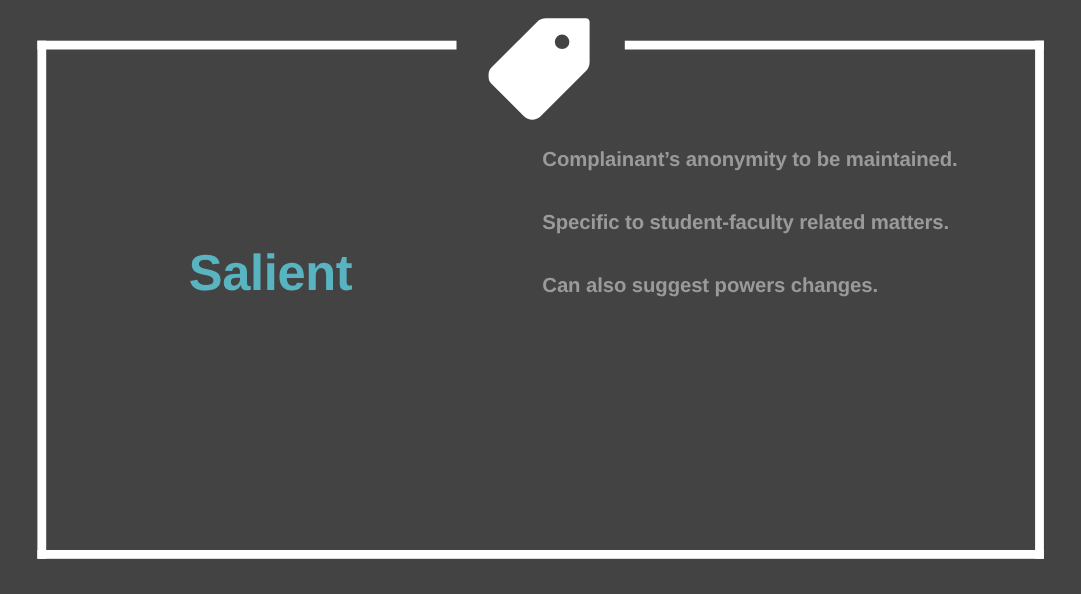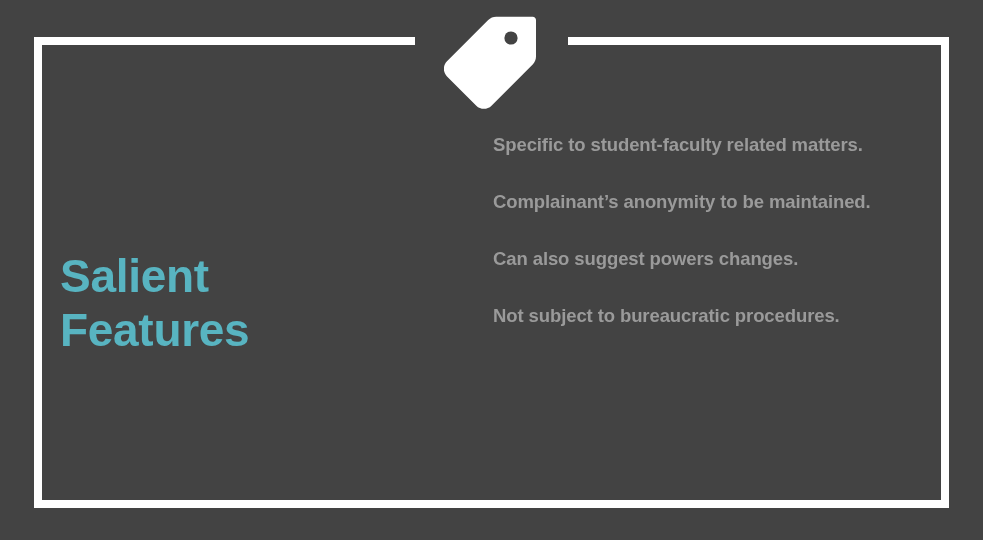--- a/index.html
+++ b/index.html
@@ -41,26 +41,26 @@
     height: 98px;
   }
   .tag-icon svg { display: block; width: 100%; height: 100%; }
 
   
   .heading {
     position: absolute;
     left: 60px;
     top: 222px;
     width: 372px;
+    text-align: center;
     color: #58B4C1;
     font-size: 46px;
     font-weight: bold;
     line-height: 1.17;
     letter-spacing: -0.3px;
-    margin-top: 28px;
   }
   .heading-line { display: block; }
 
   
   .bullets {
     position: absolute;
     left: 493px;
     top: 131px;
     width: 430px;
   }
@@ -87,23 +87,21 @@
 
   <div class="tag-icon">
     <svg viewBox="0 0 96 98" xmlns="http://www.w3.org/2000/svg">
       <path d="M92 12 L92 48.5 C92 51.5 90.8 54.4 88.7 56.5 L47.5 97.7 C43.3 101.9 36.5 101.9 32.3 97.7 L3.0 68.4 C-1.2 64.2 -1.2 57.4 3.0 53.2 L44.2 12.0 C46.3 9.9 49.2 8.7 52.2 8.7 L88.7 8.7 C90.5 8.7 92 10.2 92 12 Z" fill="#FFFFFF" transform="translate(0,-4)"></path>
       <circle cx="67" cy="26" r="6.6" fill="#434343"></circle>
     </svg>
   </div>
 
   <div class="heading">
     <span class="heading-line">Salient</span>
-    <span class="heading-line">Features</span>
   </div>
 
   <div class="bullets">
+    <div class="bullet">Complainant’s anonymity to be maintained.</div>
     <div class="bullet">Specific to student-faculty related matters.</div>
-    <div class="bullet">Complainant’s anonymity to be maintained.</div>
     <div class="bullet">Can also suggest powers changes.</div>
-    <div class="bullet">Not subject to bureaucratic procedures.</div>
   </div>
 
 </div>
 
 </body></html>

